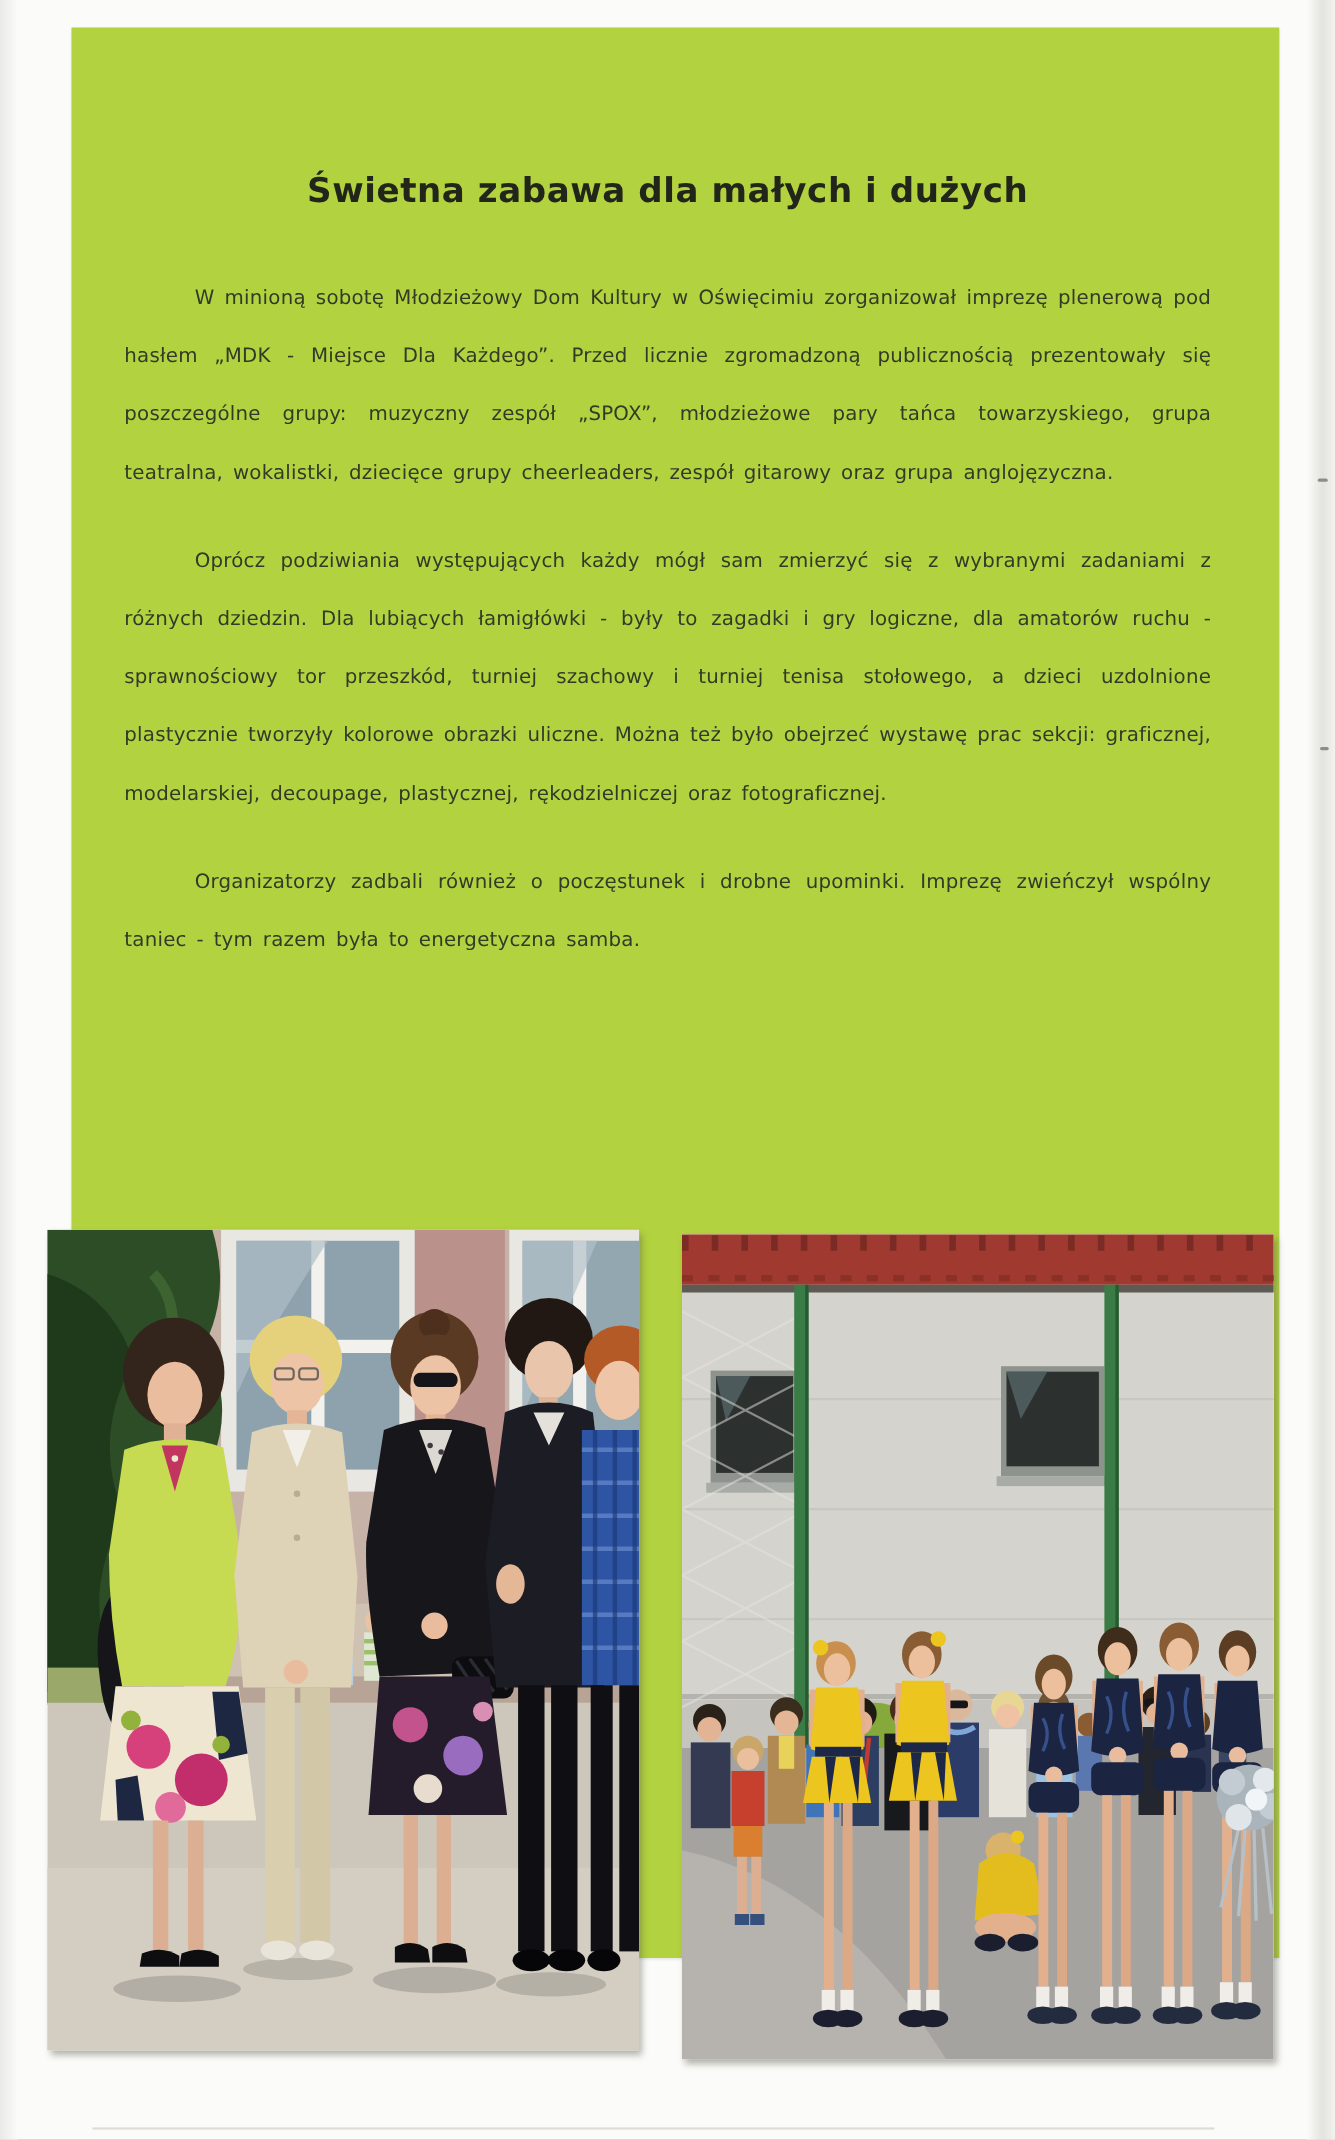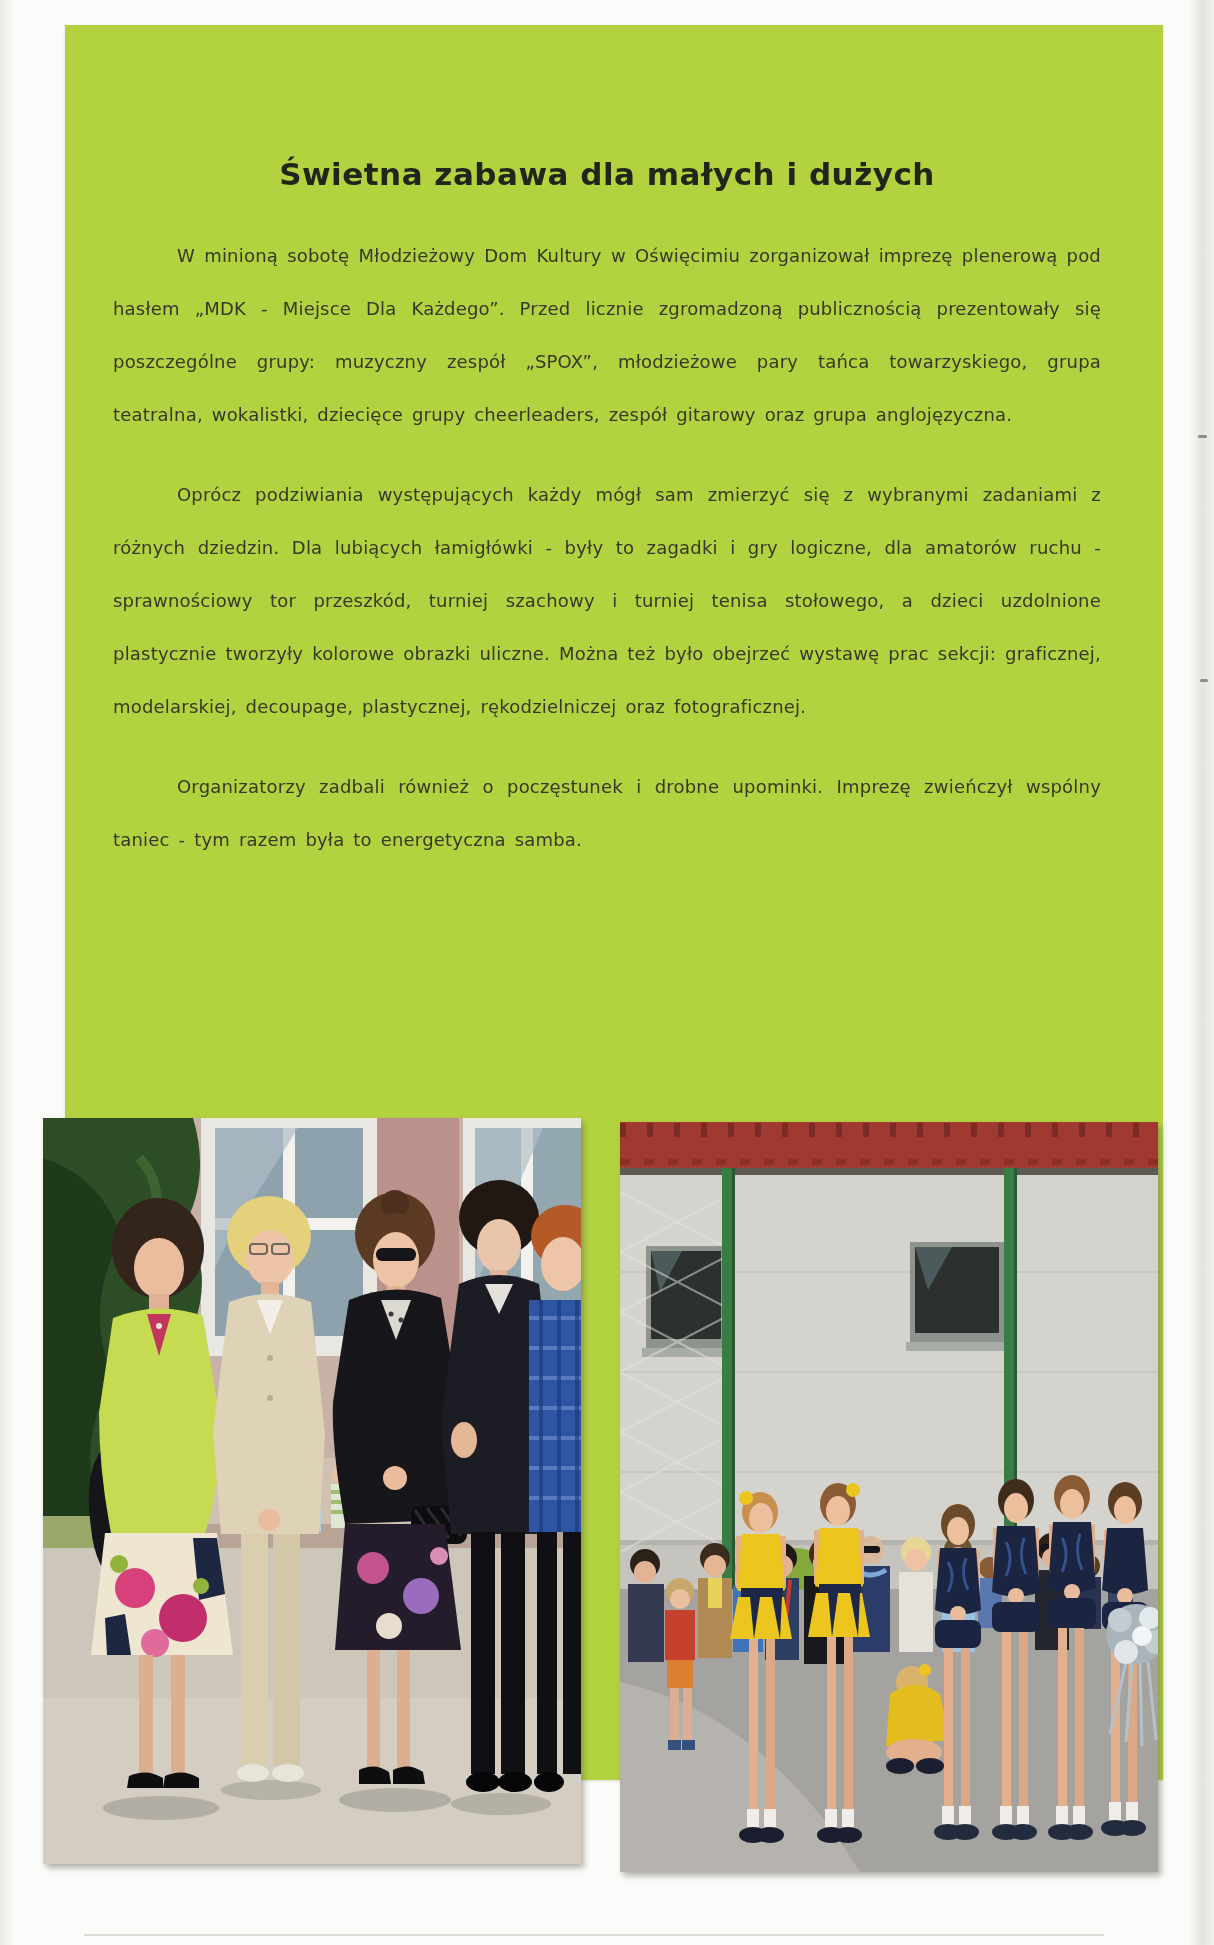--- a/index.html
+++ b/index.html
@@ -25,21 +25,21 @@
     position:absolute;left:65px;top:25px;width:1098px;height:1755px;
     background:#b3d23f;
     box-shadow:0 1px 3px rgba(0,0,0,.12);
   }
   .text-block{
     position:absolute;left:48px;top:131px;width:988px;
     color:#333a28;
   }
   .article-title{
     font-size:31px;font-weight:bold;color:#22261a;
-    text-align:center;margin:0 0 37px 0;letter-spacing:.5px;
+    text-align:center;margin:0 0 52px 0;letter-spacing:.5px;
   }
   .text-block p{
     font-size:18px;line-height:53px;margin:0 0 27px 0;
     text-align:justify;text-indent:64px;letter-spacing:.2px;
     word-spacing:3px;
   }
   .photo{
     position:absolute;margin:0;padding:0;background:#fff;
     box-shadow:3px 4px 6px rgba(90,92,80,.45);
   }

